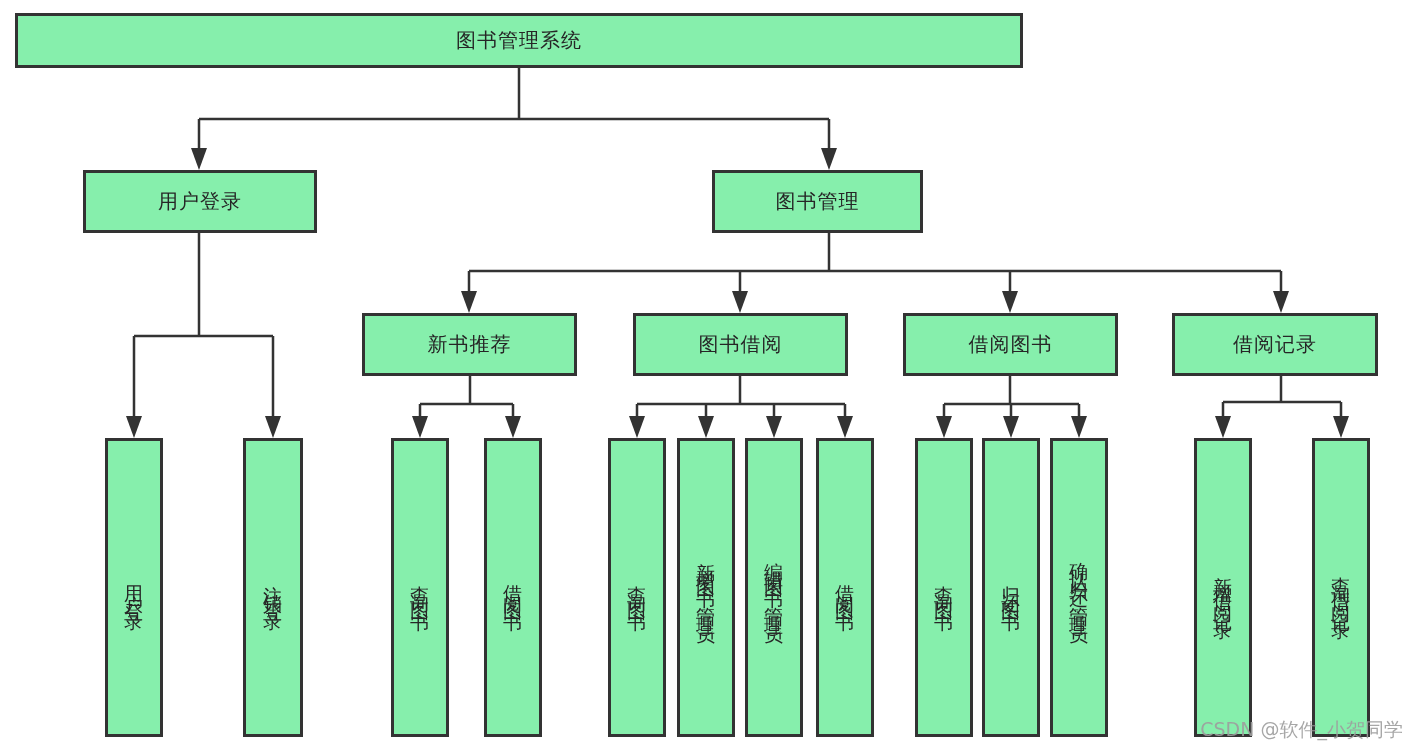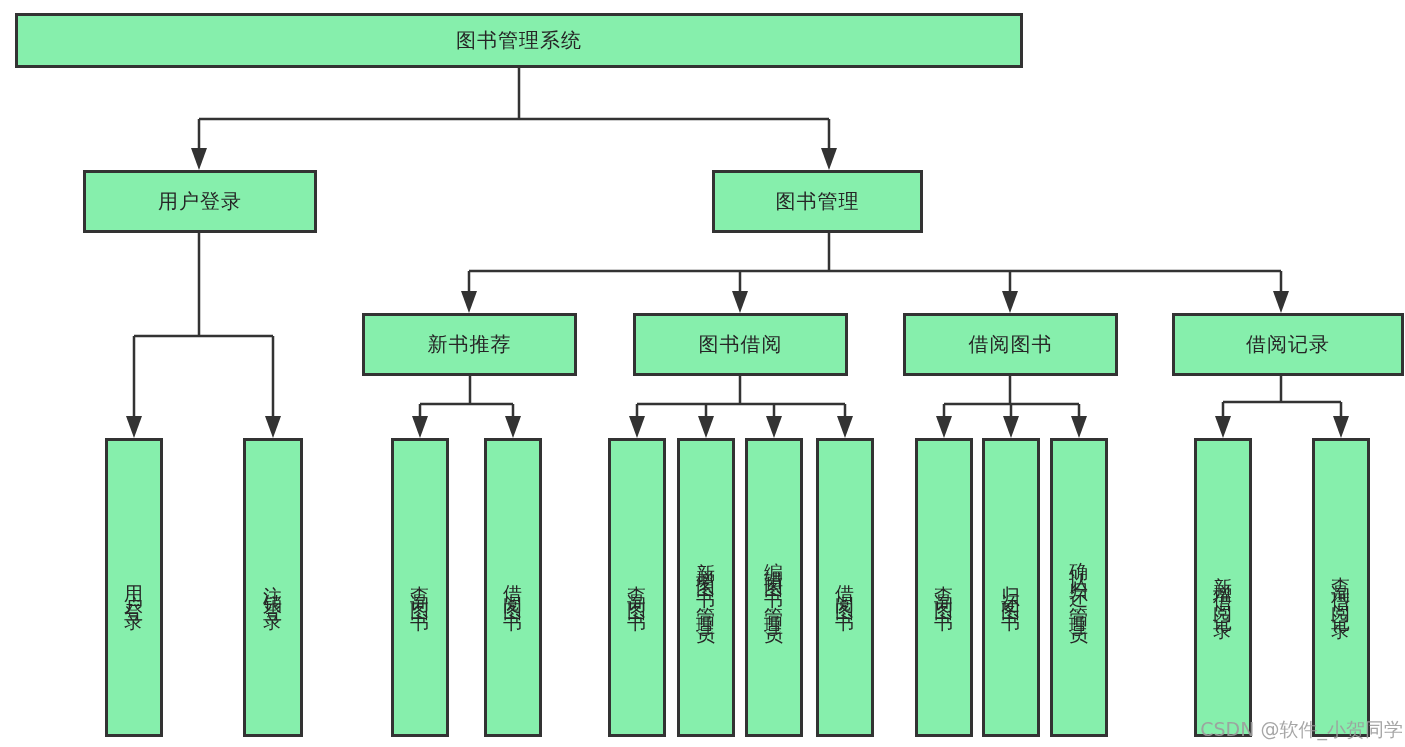--- a/index.html
+++ b/index.html
@@ -70,21 +70,21 @@
   </svg>
 
   <div class="box hlabel" style="left:15px;top:13px;width:1008px;height:55px;">图书管理系统</div>
 
   <div class="box hlabel" style="left:83px;top:170px;width:234px;height:63px;">用户登录</div>
   <div class="box hlabel" style="left:712px;top:170px;width:211px;height:63px;">图书管理</div>
 
   <div class="box hlabel" style="left:362px;top:313px;width:215px;height:63px;">新书推荐</div>
   <div class="box hlabel" style="left:633px;top:313px;width:215px;height:63px;">图书借阅</div>
   <div class="box hlabel" style="left:903px;top:313px;width:215px;height:63px;">借阅图书</div>
-  <div class="box hlabel" style="left:1172px;top:313px;width:232px;height:63px;">借阅记录</div>
+  <div class="box hlabel" style="left:1172px;top:313px;width:206px;height:63px;">借阅记录</div>
 
   <div class="box leaf" style="left:105px;top:438px;width:58px;height:299px;">用户登录</div>
   <div class="box leaf" style="left:243px;top:438px;width:60px;height:299px;">注销登录</div>
 
   <div class="box leaf" style="left:391px;top:438px;width:58px;height:299px;">查询图书</div>
   <div class="box leaf" style="left:484px;top:438px;width:58px;height:299px;">借阅图书</div>
 
   <div class="box leaf" style="left:608px;top:438px;width:58px;height:299px;">查询图书</div>
   <div class="box leaf" style="left:677px;top:438px;width:58px;height:299px;">新增图书（管理员）</div>
   <div class="box leaf" style="left:745px;top:438px;width:58px;height:299px;">编辑图书（管理员）</div>

